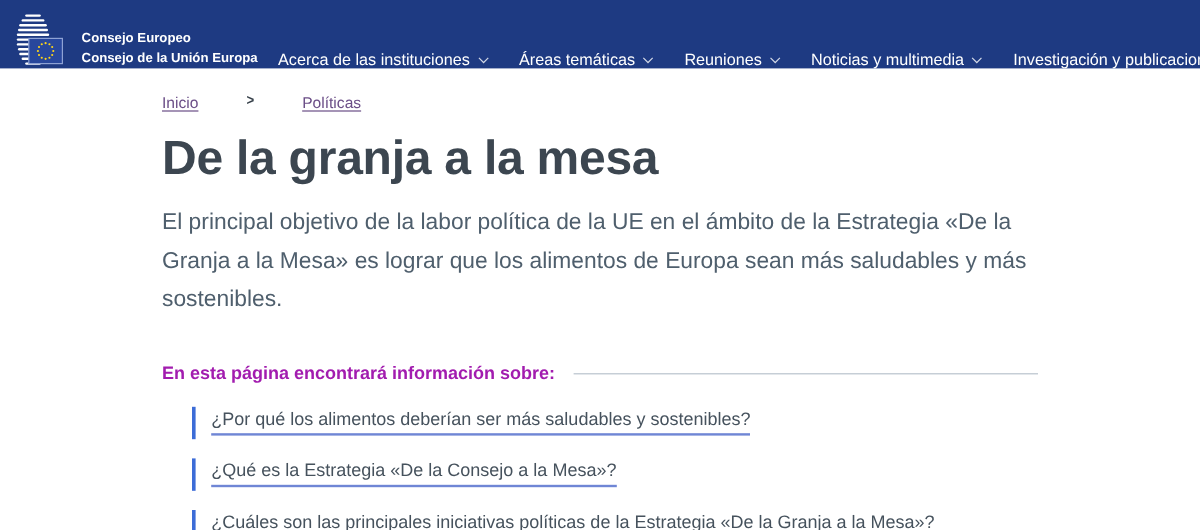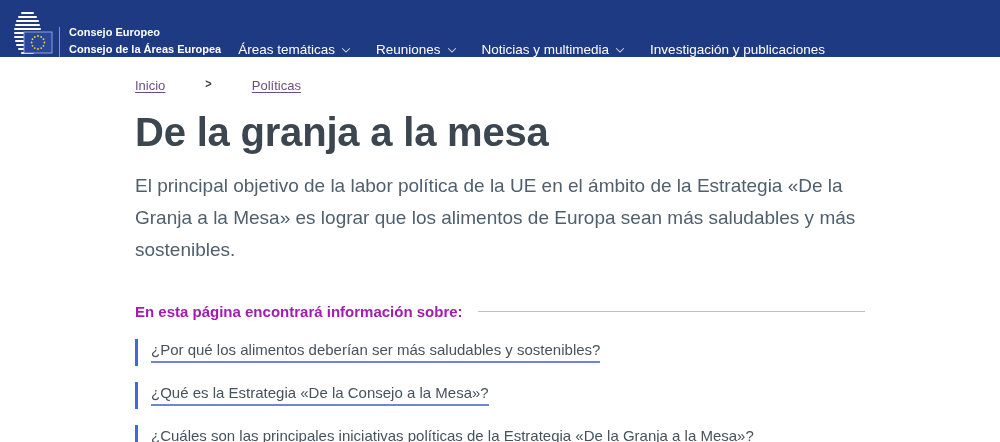--- a/index.html
+++ b/index.html
@@ -76,21 +76,21 @@
   }
   .onpage-label {
     font-size: 15px; font-weight: 700; color: #a21caf;
     white-space: nowrap;
   }
   .onpage-rule { flex: 1; height: 1px; background: #b8c2cc; margin-left: 15px; }
 
   .onpage-list { margin-top: 19px; }
   .onpage-item {
     display: flex; align-items: center;
-    margin-bottom: 16px;
+    margin-left: 25px; margin-bottom: 16px;
     min-height: 27px;
   }
   .accent-bar { width: 3px; height: 27px; background: #3c6cd7; flex: none; }
   .onpage-link {
     margin-left: 13px;
     font-size: 15px; color: #46525d;
     text-decoration: none;
     border-bottom: 2px solid #6f86d5;
     padding-bottom: 3px;
     cursor: pointer;
@@ -130,24 +130,28 @@
           <circle cx="23.6" cy="33.5" r="0.9"></circle>
           <circle cx="24.5" cy="30.2" r="0.9"></circle>
           <circle cx="26.8" cy="27.9" r="0.9"></circle>
         </g>
       </g>
     </svg>
   </div>
   <div class="logo-divider"></div>
   <div class="logo-text">
     <span>Consejo Europeo</span>
-    <span>Consejo de la Áreas Europea</span>
+    <span>Consejo de la Unión Europa</span>
   </div>
 
   <nav class="mainnav">
+    <div class="nav-item">
+      <span>Acerca de las instituciones</span>
+      <span class="chev"></span>
+    </div>
     <div class="nav-item">
       <span>Áreas temáticas</span>
       <span class="chev"></span>
     </div>
     <div class="nav-item">
       <span>Reuniones</span>
       <span class="chev"></span>
     </div>
     <div class="nav-item">
       <span>Noticias y multimedia</span>

